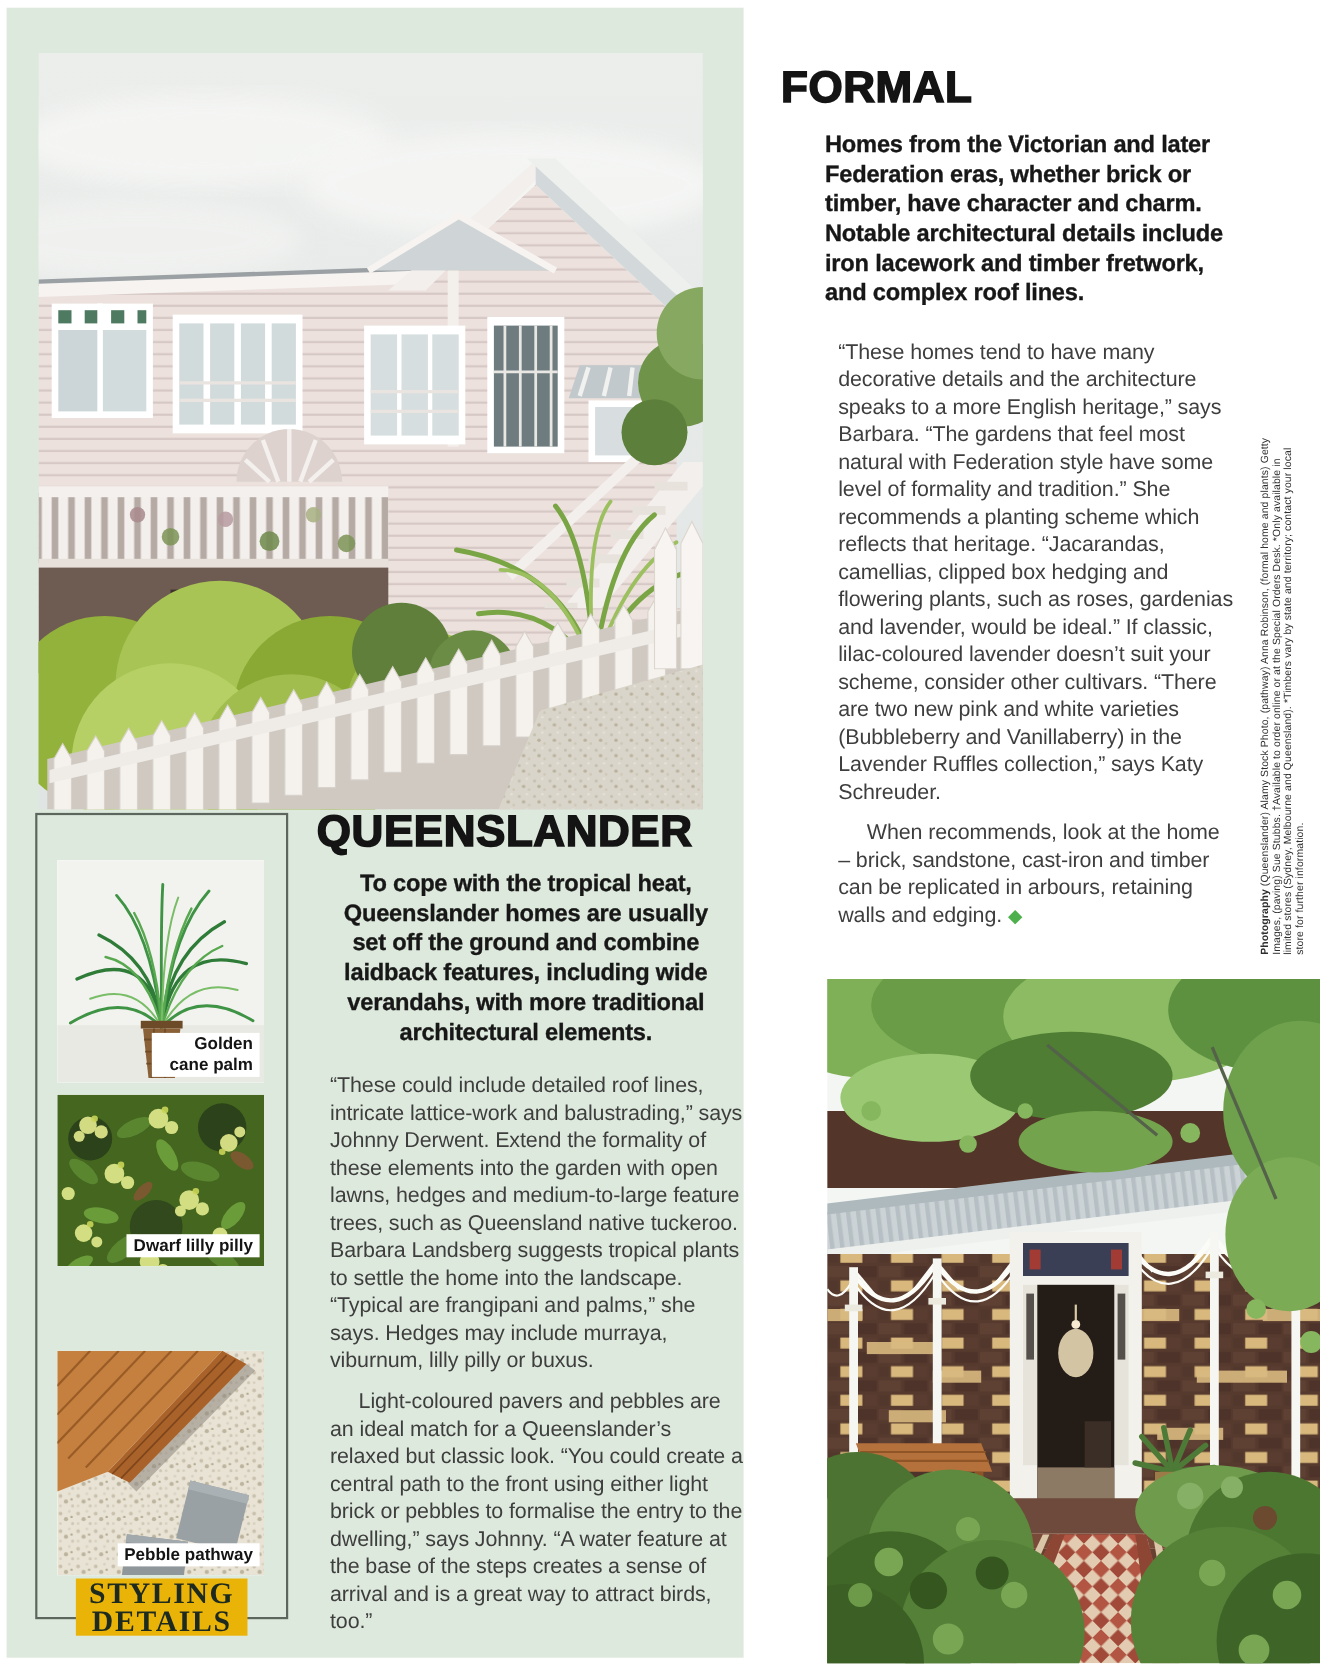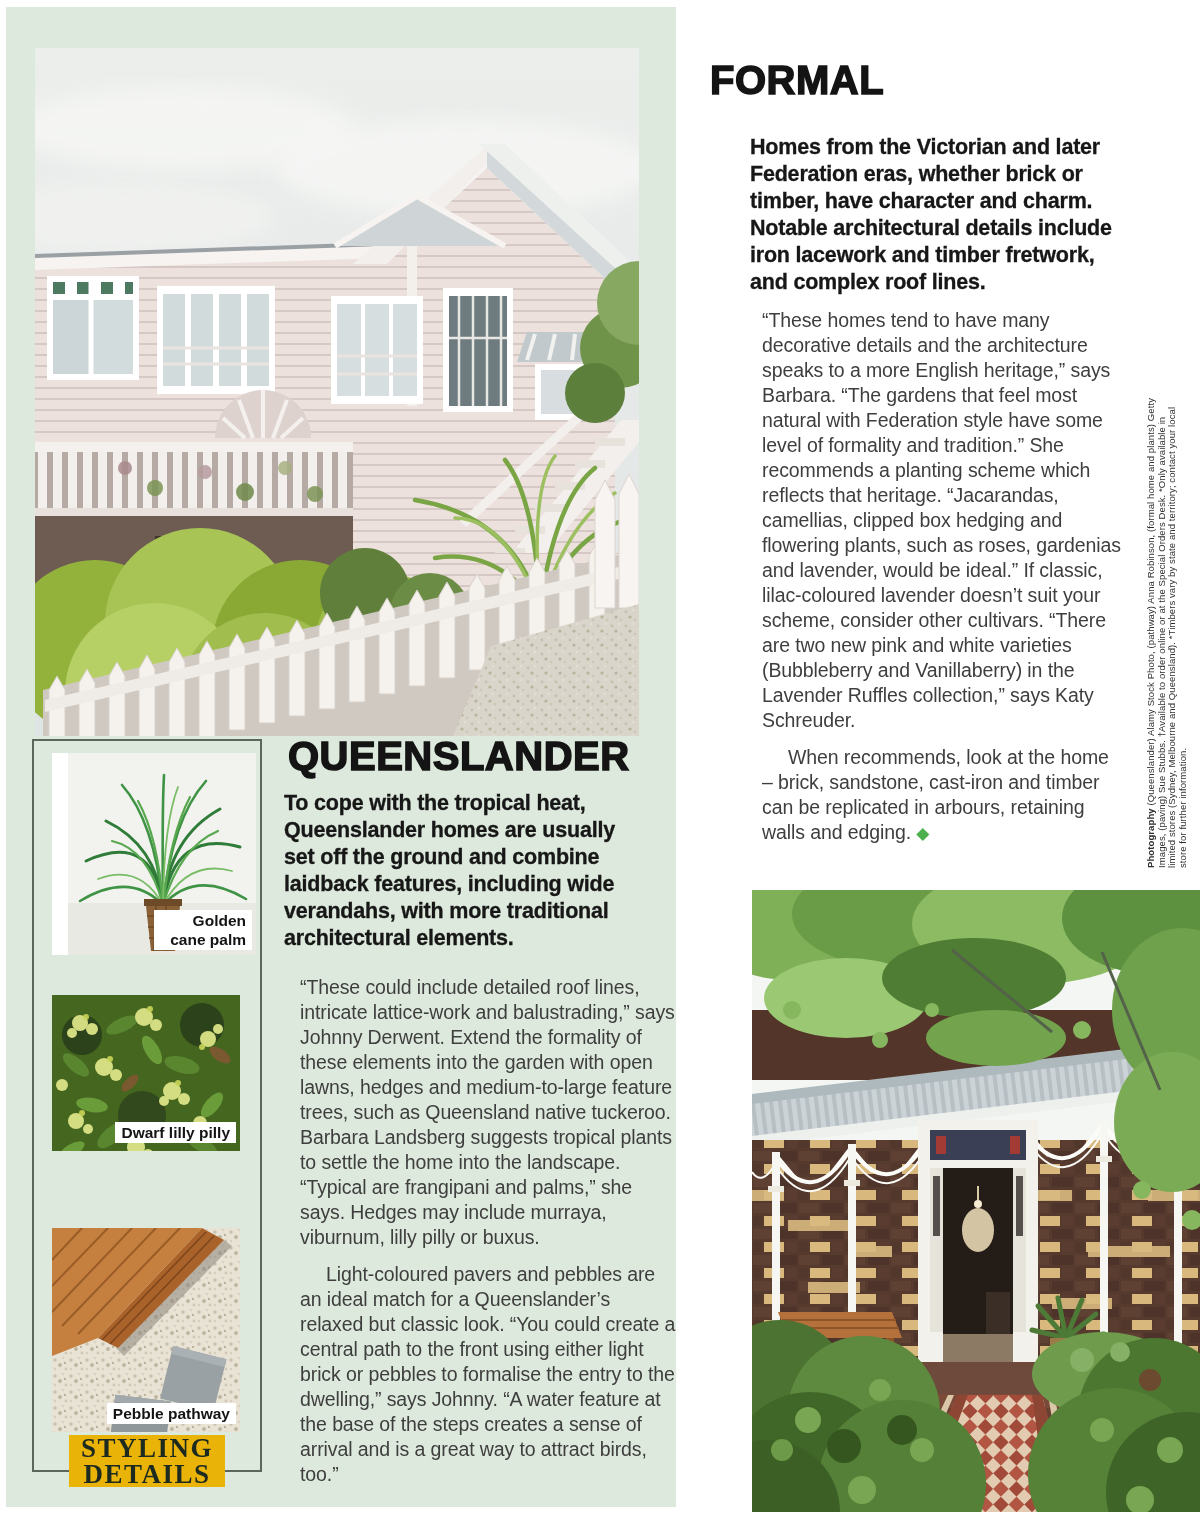--- a/index.html
+++ b/index.html
@@ -247,21 +247,21 @@
         <polygon points="560,452 570,432 580,452 580,560 560,560"></polygon>
         <polygon points="584,446 594,426 604,446 604,560 584,560"></polygon>
       </g>
 
       <polygon points="418,688 456,598 604,556 604,688" fill="url(#peb2)"></polygon>
     </svg>
   </div>
 
   <div class="sidebox">
 
-    <div class="s-img" style="top:12px;height:202px;padding-left:16px;">
+    <div class="s-img" style="top:41px;height:202px;">
       <svg class="photo" width="188" height="202" viewBox="0 0 188 202" preserveAspectRatio="none">
         <rect width="188" height="202" fill="#f2f2ef"></rect>
         <rect y="150" width="188" height="52" fill="#e9e9e4"></rect>
         <g fill="none" stroke-linecap="round">
           <g stroke="#2f7c38" stroke-width="3">
             <path d="M95,152 Q88,92 38,68"></path>
               <path d="M95,152 Q101,84 152,56"></path>
             <path d="M95,152 Q84,78 18,108"></path>
               <path d="M95,152 Q106,76 172,94"></path>
           </g>
@@ -402,28 +402,28 @@
       <div class="s-label" style="right:4px;bottom:8px;">Pebble pathway</div>
     </div>
 
     <div class="s-title">
       <span>STYLING</span>
       <span>DETAILS</span>
     </div>
   </div>
 
   <div class="abs h1" style="left:288px;top:734px;">QUEENSLANDER</div>
-  <div class="abs intro" style="left:284px;top:790px;width:348px;">To cope with the tropical heat, Queenslander homes are usually set off the ground and combine laidback features, including wide verandahs, with more traditional architectural elements.</div>
+  <div class="abs intro" style="left:304px;top:790px;width:348px;text-align:center;">To cope with the tropical heat, Queenslander homes are usually set off the ground and combine laidback features, including wide verandahs, with more traditional architectural elements.</div>
   <div class="abs bodytxt" style="left:288px;top:963px;width:400px;">
     <p>“These could include detailed roof lines, intricate lattice-work and balustrading,” says Johnny Derwent. Extend the formality of these elements into the garden with open lawns, hedges and medium-to-large feature trees, such as Queensland native tuckeroo. Barbara Landsberg suggests tropical plants to settle the home into the landscape. “Typical are frangipani and palms,” she says. Hedges may include murraya, viburnum, lilly pilly or buxus.</p>
     <p class="indent">Light-coloured pavers and pebbles are an ideal match for a Queenslander’s relaxed but classic look. “You could create a central path to the front using either light brick or pebbles to formalise the entry to the dwelling,” says Johnny. “A water feature at the base of the steps creates a sense of arrival and is a great way to attract birds, too.”</p>
   </div>
 
   <div class="abs h1" style="left:710px;top:58px;">FORMAL</div>
-  <div class="abs intro" style="left:750px;top:118px;width:374px;margin-top:16px;">Homes from the Victorian and later Federation eras, whether brick or timber, have character and charm. Notable architectural details include iron lacework and timber fretwork, and complex roof lines.</div>
+  <div class="abs intro" style="left:750px;top:118px;width:374px;">Homes from the Victorian and later Federation eras, whether brick or timber, have character and charm. Notable architectural details include iron lacework and timber fretwork, and complex roof lines.</div>
   <div class="abs bodytxt" style="left:750px;top:296px;width:384px;">
     <p>“These homes tend to have many decorative details and the architecture speaks to a more English heritage,” says Barbara. “The gardens that feel most natural with Federation style have some level of formality and tradition.” She recommends a planting scheme which reflects that heritage. “Jacarandas, camellias, clipped box hedging and flowering plants, such as roses, gardenias and lavender, would be ideal.” If classic, lilac-coloured lavender doesn’t suit your scheme, consider other cultivars. “There are two new pink and white varieties (Bubbleberry and Vanillaberry) in the Lavender Ruffles collection,” says Katy Schreuder.</p>
     <p class="indent"><span>When recommends, look at the home – brick, sandstone, cast-iron and timber can be replicated in arbours, retaining walls and edging. </span><span class="endmark">◆</span></p>
   </div>
 
   <div class="credits"><b>Photography</b><span> (Queenslander) Alamy Stock Photo, (pathway) Anna Robinson, (formal home and plants) Getty Images, (paving) Sue Stubbs. †Available to order online or at the Special Orders Desk. *Only available in limited stores (Sydney, Melbourne and Queensland). *Timbers vary by state and territory; contact your local store for further information.</span></div>
 
   <div class="abs" style="left:752px;top:890px;width:448px;height:622px;">
     <svg class="photo" width="448" height="622" viewBox="0 0 448 622" preserveAspectRatio="none">
       <defs>

